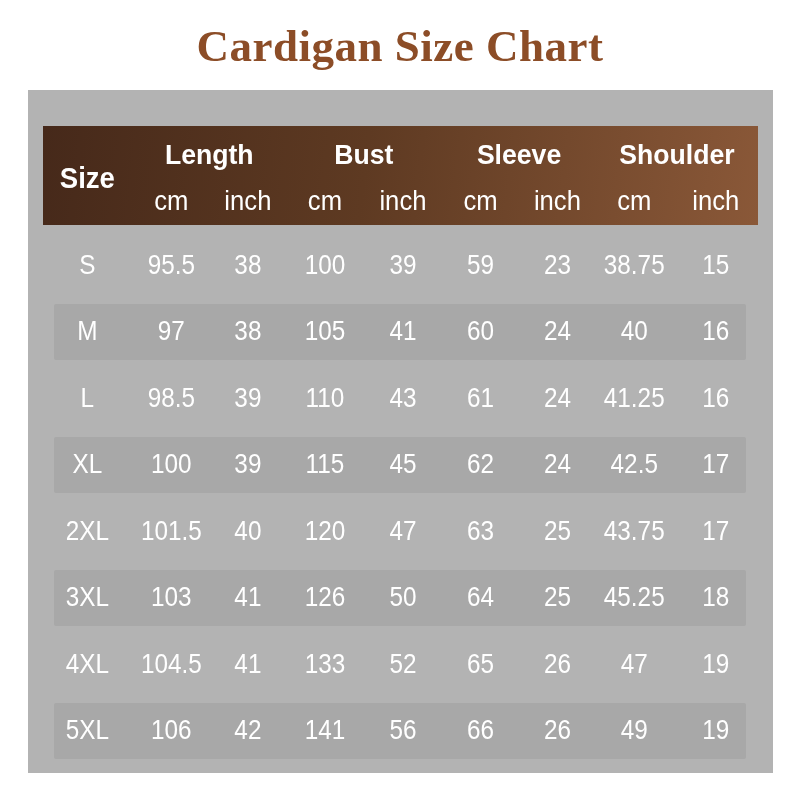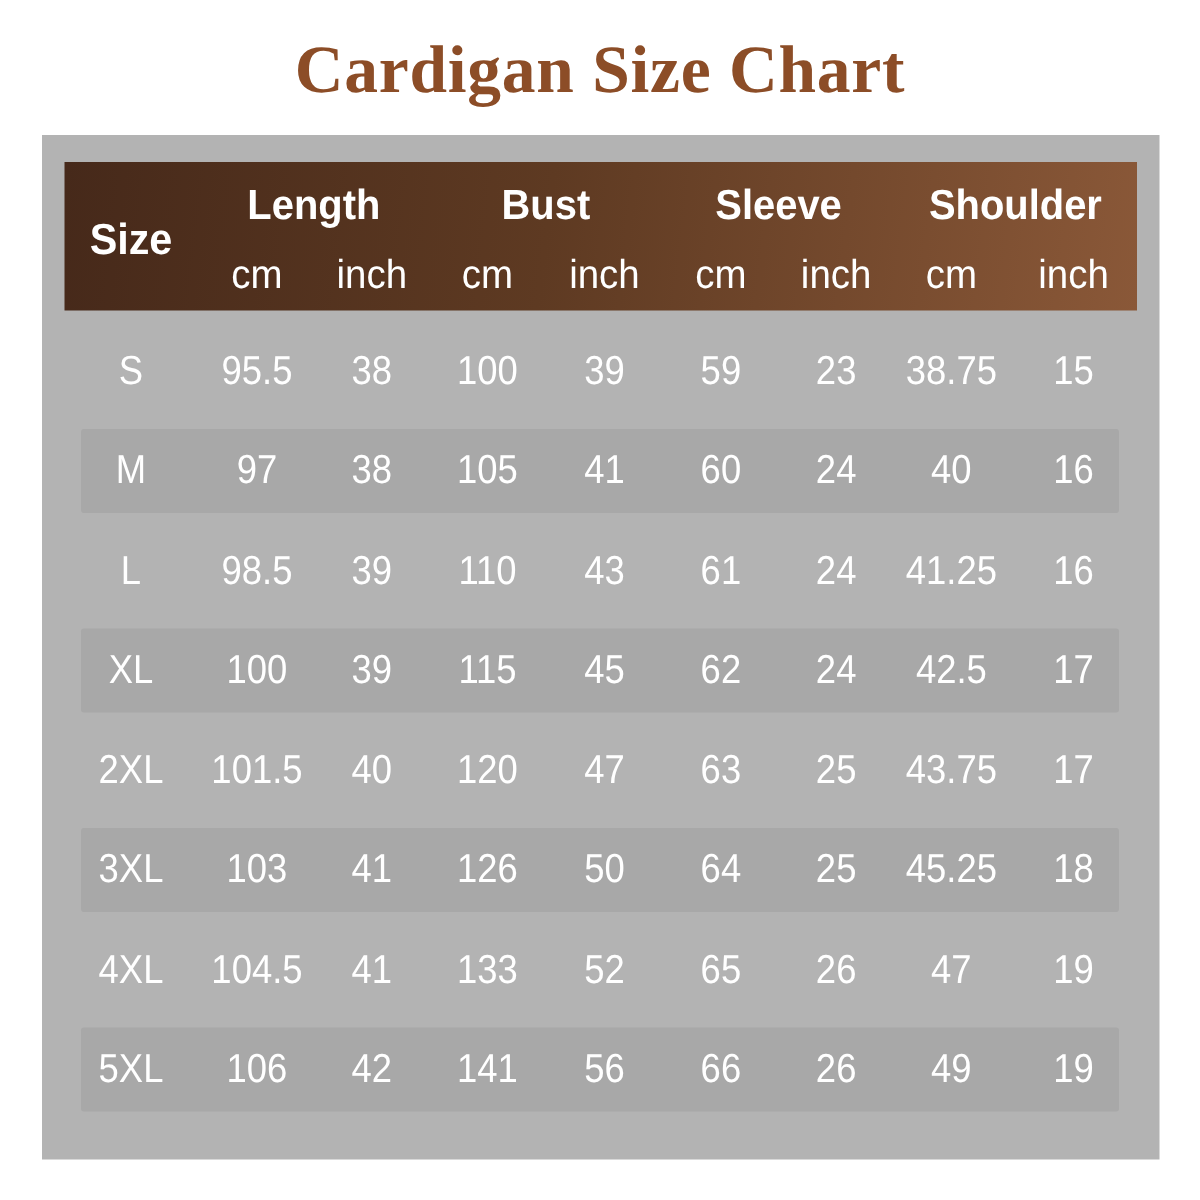--- a/index.html
+++ b/index.html
@@ -16,21 +16,21 @@
     position:absolute; left:28px; top:90px; width:745px; height:683px;
     background:#b3b3b3;
   }
 
   .grid9 {
     display:grid;
     grid-template-columns:12.4% 11% 10.6% 10.9% 10.9% 10.8% 10.75% 10.7% 11.95%;
   }
 
   .thead {
-    margin:18px 15px 0 15px; height:99px; padding-top:6px;
+    margin:36px 15px 0 15px; height:99px; padding-top:6px;
     background:linear-gradient(97deg, #46291a 0%, #5e3a22 45%, #8a5838 100%);
     grid-template-rows:1fr 1fr; align-items:center; color:#ffffff;
   }
   .thead > div { text-align:center; }
   .size-head { grid-row:1 / 3; grid-column:1; font-size:29px; font-weight:600; transform:scaleX(0.95); }
   .group { grid-row:1; font-size:28px; font-weight:600; transform:scaleX(0.95); }
   .g-length   { grid-column:2 / 4; }
   .g-bust     { grid-column:4 / 6; }
   .g-sleeve   { grid-column:6 / 8; }
   .g-shoulder { grid-column:8 / 10; }

